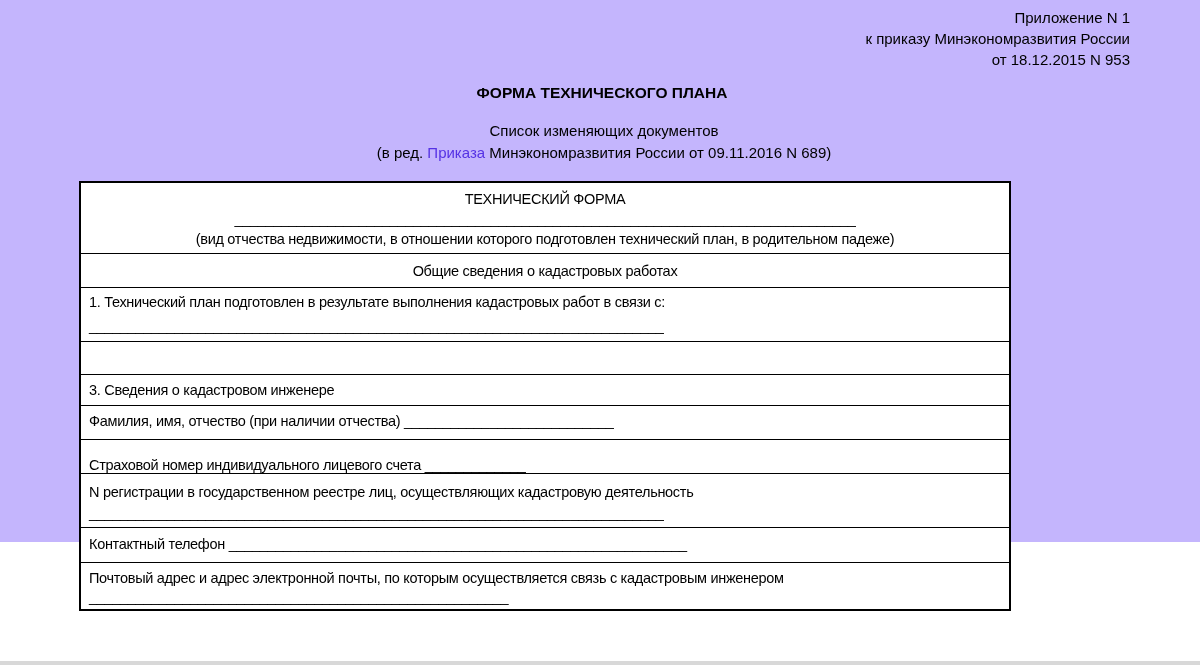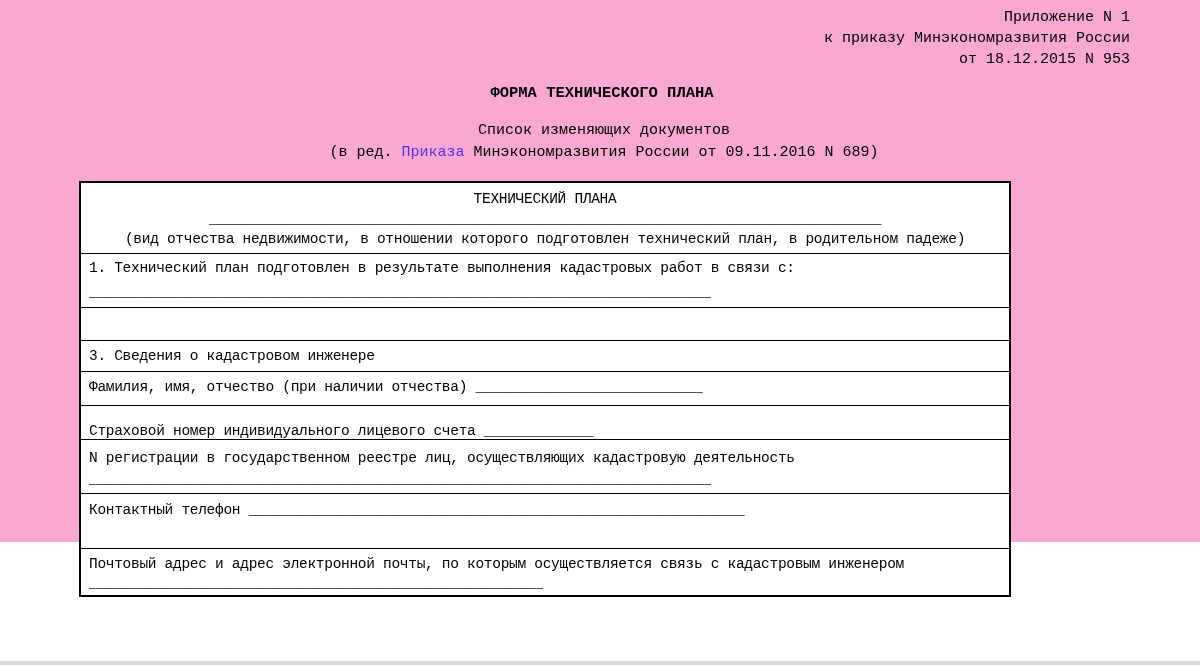--- a/index.html
+++ b/index.html
@@ -3,21 +3,21 @@
 <meta charset="utf-8">
 <style>
   * { margin: 0; padding: 0; box-sizing: border-box; }
   html, body {
     width: 1200px; height: 665px;
     background: #ffffff;
     font-family: "Liberation Sans", "DejaVu Sans", sans-serif;
     color: #000000;
     overflow: hidden;
   }
-  .page { position: relative; width: 1200px; height: 542px; background: #f9a8d4; font-family: Liberation Mono, monospace; }
+  .page { position: relative; width: 1200px; height: 542px; background: #c4b5fd; }
 
   .hdr {
     position: absolute; top: 7px; right: 70px;
     text-align: right; font-size: 15px; line-height: 21px;
   }
 
   .doc-title {
     position: absolute; top: 84px; left: 0; width: 1204px;
     text-align: center; font-size: 15.5px; font-weight: bold;
   }
@@ -44,21 +44,21 @@
          text-align: center; }
   .r2  { height: 34px; }
   .r3  { height: 54px; padding-top: 6px; padding-bottom: 7px; }
   .r4  { height: 37px; padding-top: 8px; }
   .r5  { height: 33px; }
   .r6  { height: 31px; padding-top: 7px; }
   .r7  { height: 34px; padding-top: 7px; }
   .r8  { height: 34px; padding-top: 17px; }
   .r9  { height: 54px; padding-top: 10px; padding-bottom: 6px; }
   .r10 { height: 35px; padding-top: 8px; }
-  .r11 { height: 47px; padding-top: 7px; padding-bottom: 4px; margin-top: 20px; }
+  .r11 { height: 47px; padding-top: 7px; padding-bottom: 4px; }
 
   .blank { white-space: nowrap; }
 
   .bottom-strip {
     position: absolute; left: 0; top: 661px; width: 1200px; height: 4px;
     background: #d8d8d8;
   }
 </style>
 </head>
 <body>
@@ -74,25 +74,26 @@
   <div class="doc-title">ФОРМА ТЕХНИЧЕСКОГО ПЛАНА</div>
 
   <div class="amend">
     <div>Список изменяющих документов</div>
     <div><span>(в ред. </span><a class="lnk">Приказа</a><span> Минэкономразвития России от 09.11.2016 N 689)</span></div>
   </div>
 
   <div class="tbl">
 
     <div class="row r1">
-      <div>ТЕХНИЧЕСКИЙ ПЛАНА</div>
+      <div>ТЕХНИЧЕСКИЙ ФОРМА</div>
       <div class="blank">________________________________________________________________________________</div>
       <div>(вид отчества недвижимости, в отношении которого подготовлен технический план, в родительном падеже)</div>
     </div>
 
+    <div class="row r2 vcenter">Общие сведения о кадастровых работах</div>
 
     <div class="row r3 pad split">
       <div>1. Технический план подготовлен в результате выполнения кадастровых работ в связи с:</div>
       <div class="blank">__________________________________________________________________________</div>
     </div>
 
 
     <div class="row r5"></div>
 
     <div class="row r6 pad">3. Сведения о кадастровом инженере</div>

